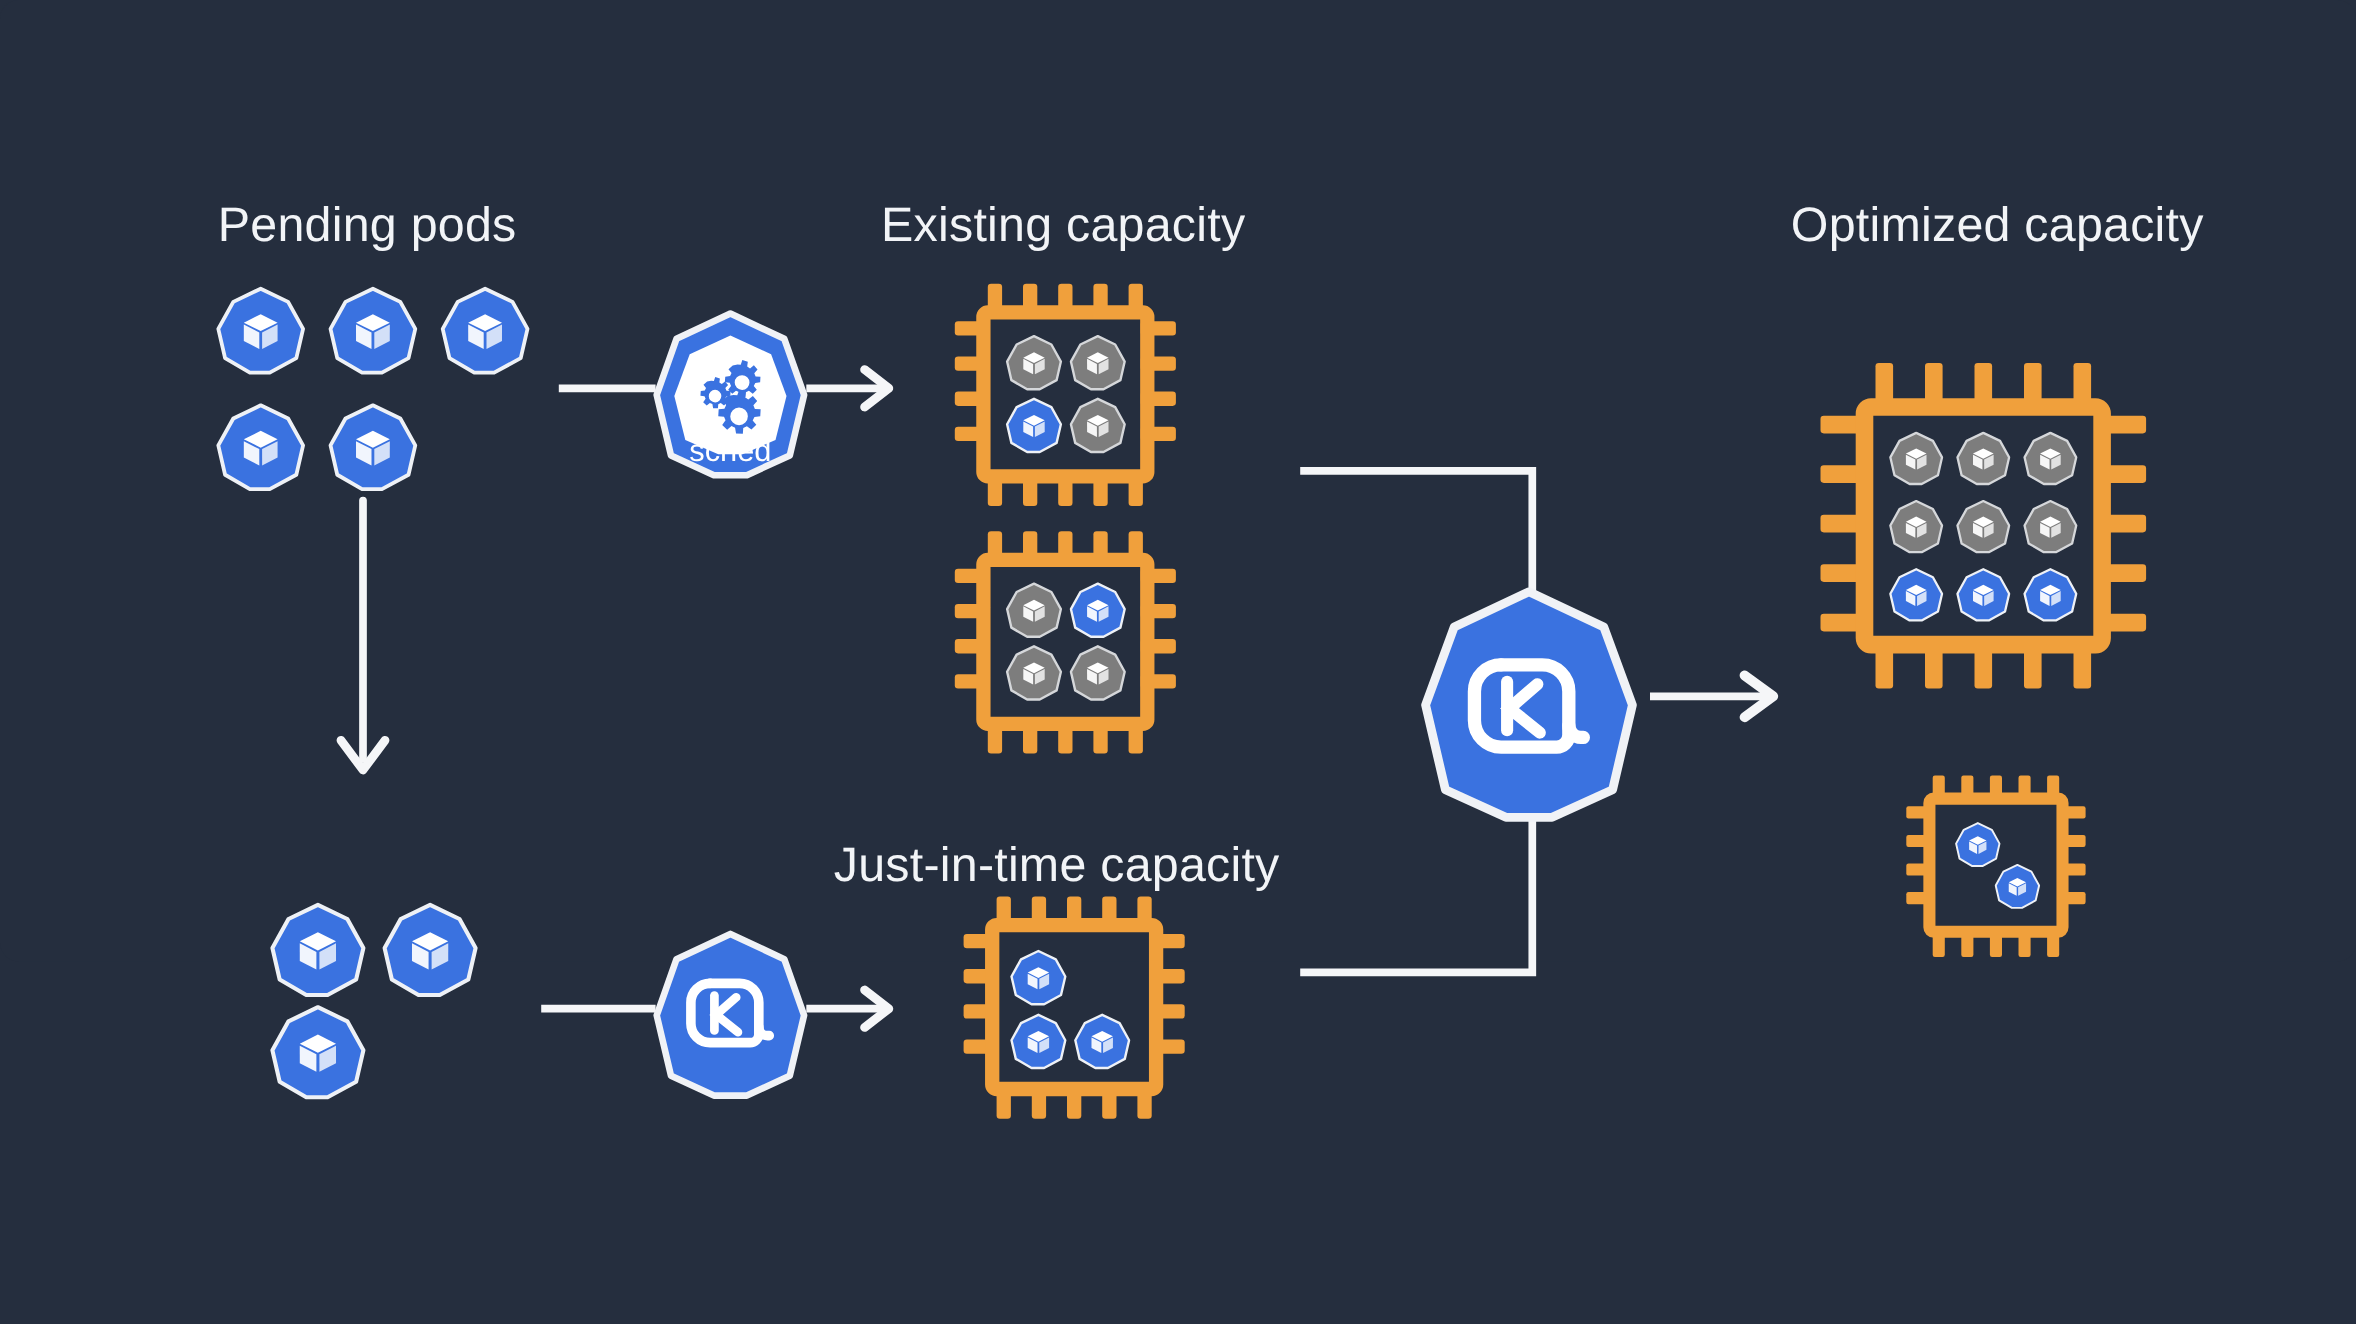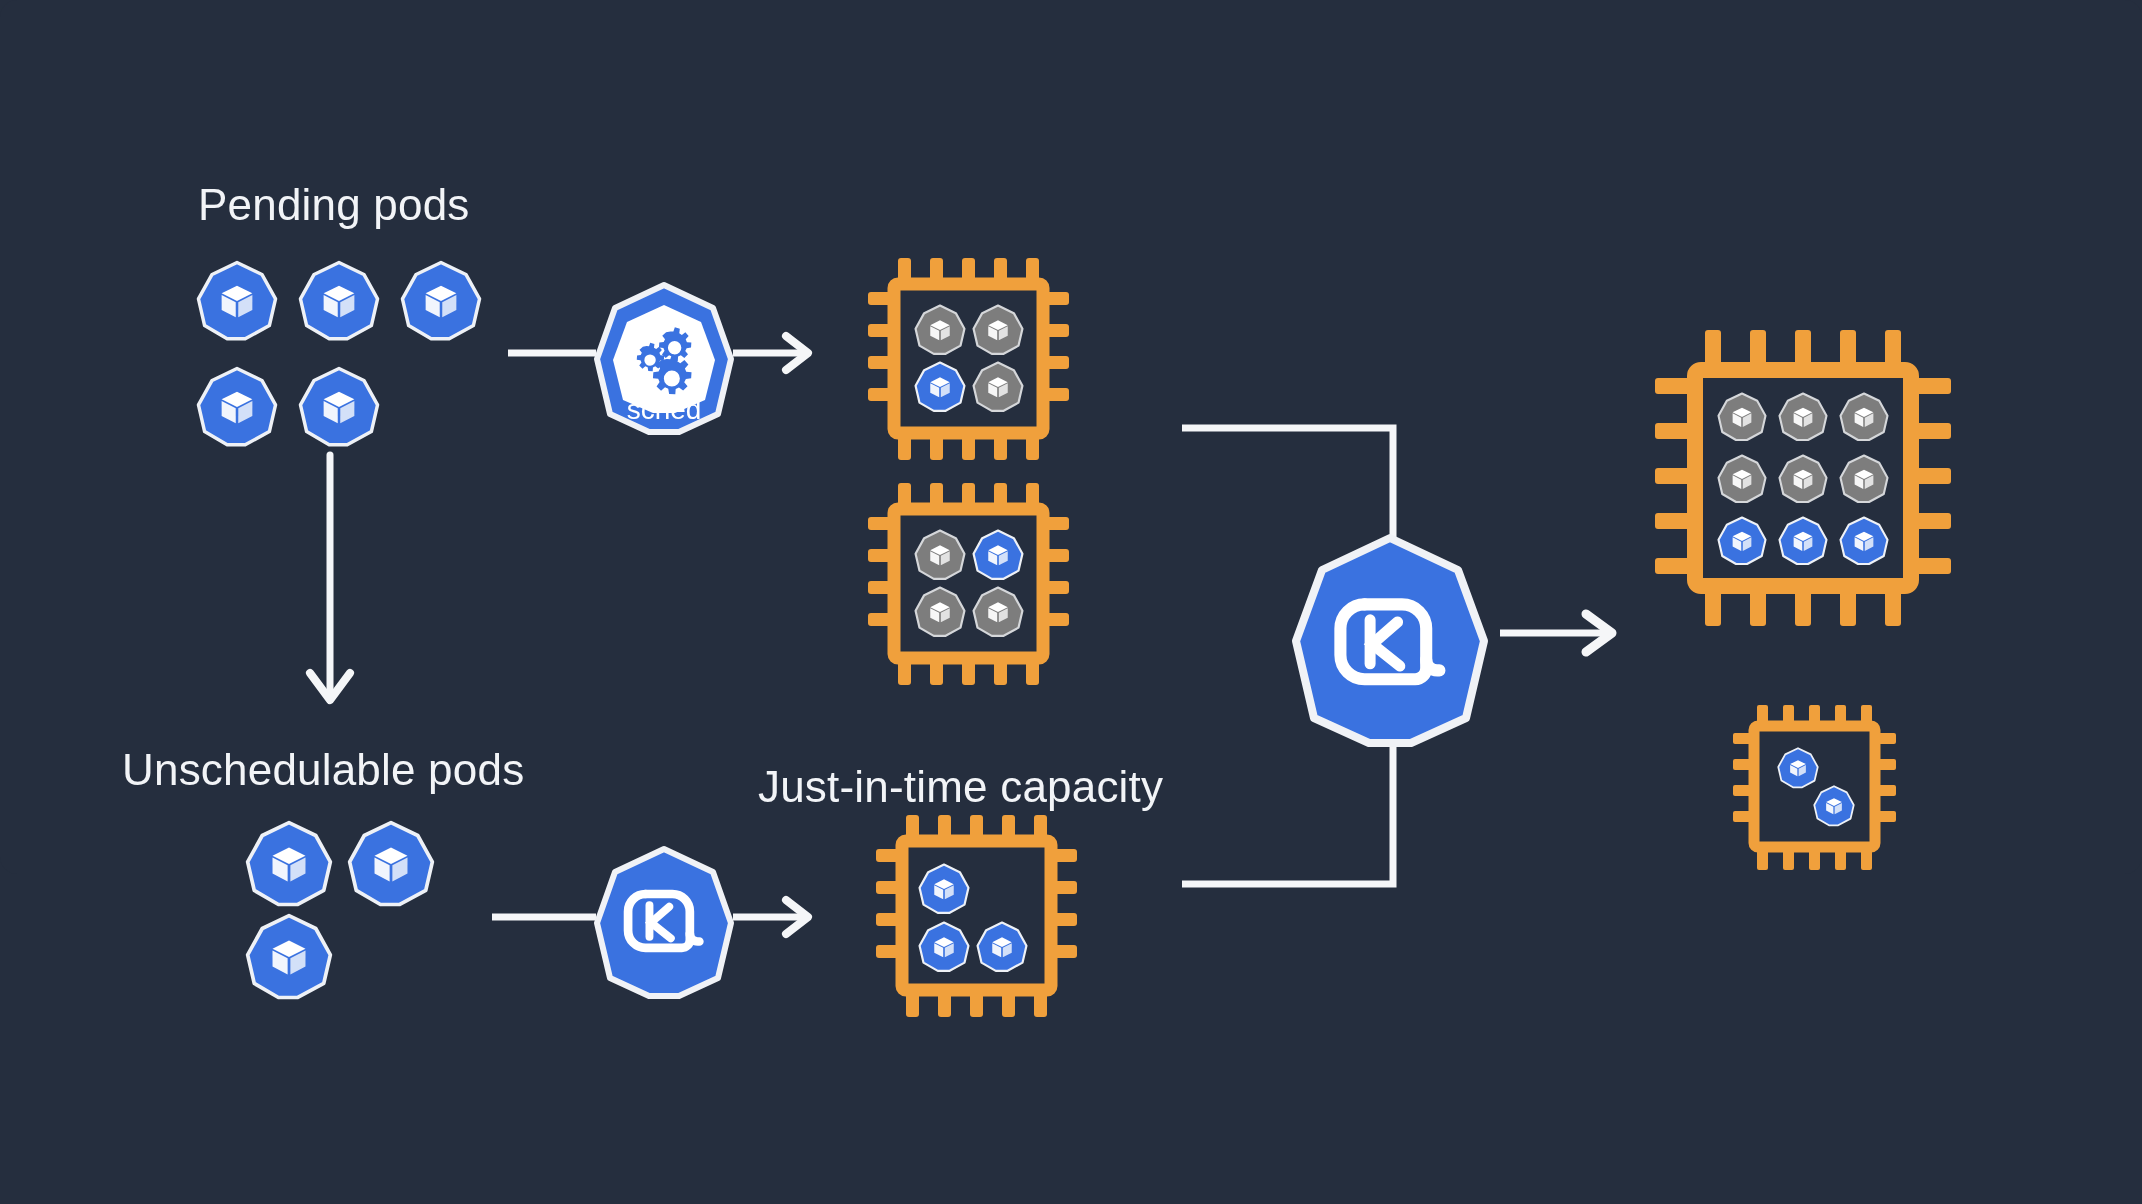--- a/index.html
+++ b/index.html
@@ -37,21 +37,22 @@
     height: 1204px;
     overflow: visible;
   }
 </style>
 </head>
 <body>
 
 <div id="stage">
 
   <div class="label" style="left:198px; top:180px;">Pending pods</div>
-  <div class="label" style="left:122px; top:745px;">Unschedulable pods</div>
+  <div class="label" style="left:801px; top:180px;">Existing capacity</div>
+  <div class="label" style="left:1628px; top:180px;">Optimized capacity</div>
   <div class="label" style="left:758px; top:762px;">Just-in-time capacity</div>
 
   <svg class="layer" viewBox="0 0 2142 1204" xmlns="http://www.w3.org/2000/svg">
     <defs>
 
       <symbol id="cube" viewBox="0 0 100 100">
         <g fill="#ffffff">
           <polygon points="50,14 86,32 50,50 14,32"></polygon>
           <polygon points="14,36 47,53 47,88 14,71" opacity="0.93"></polygon>
           <polygon points="53,53 86,36 86,71 53,88" opacity="0.78"></polygon>

